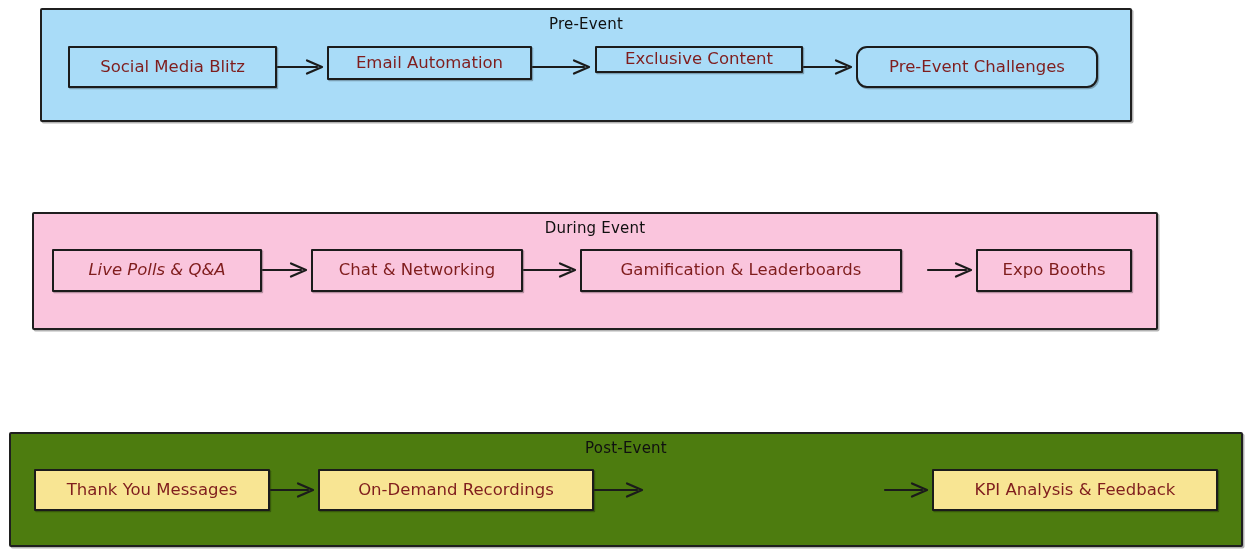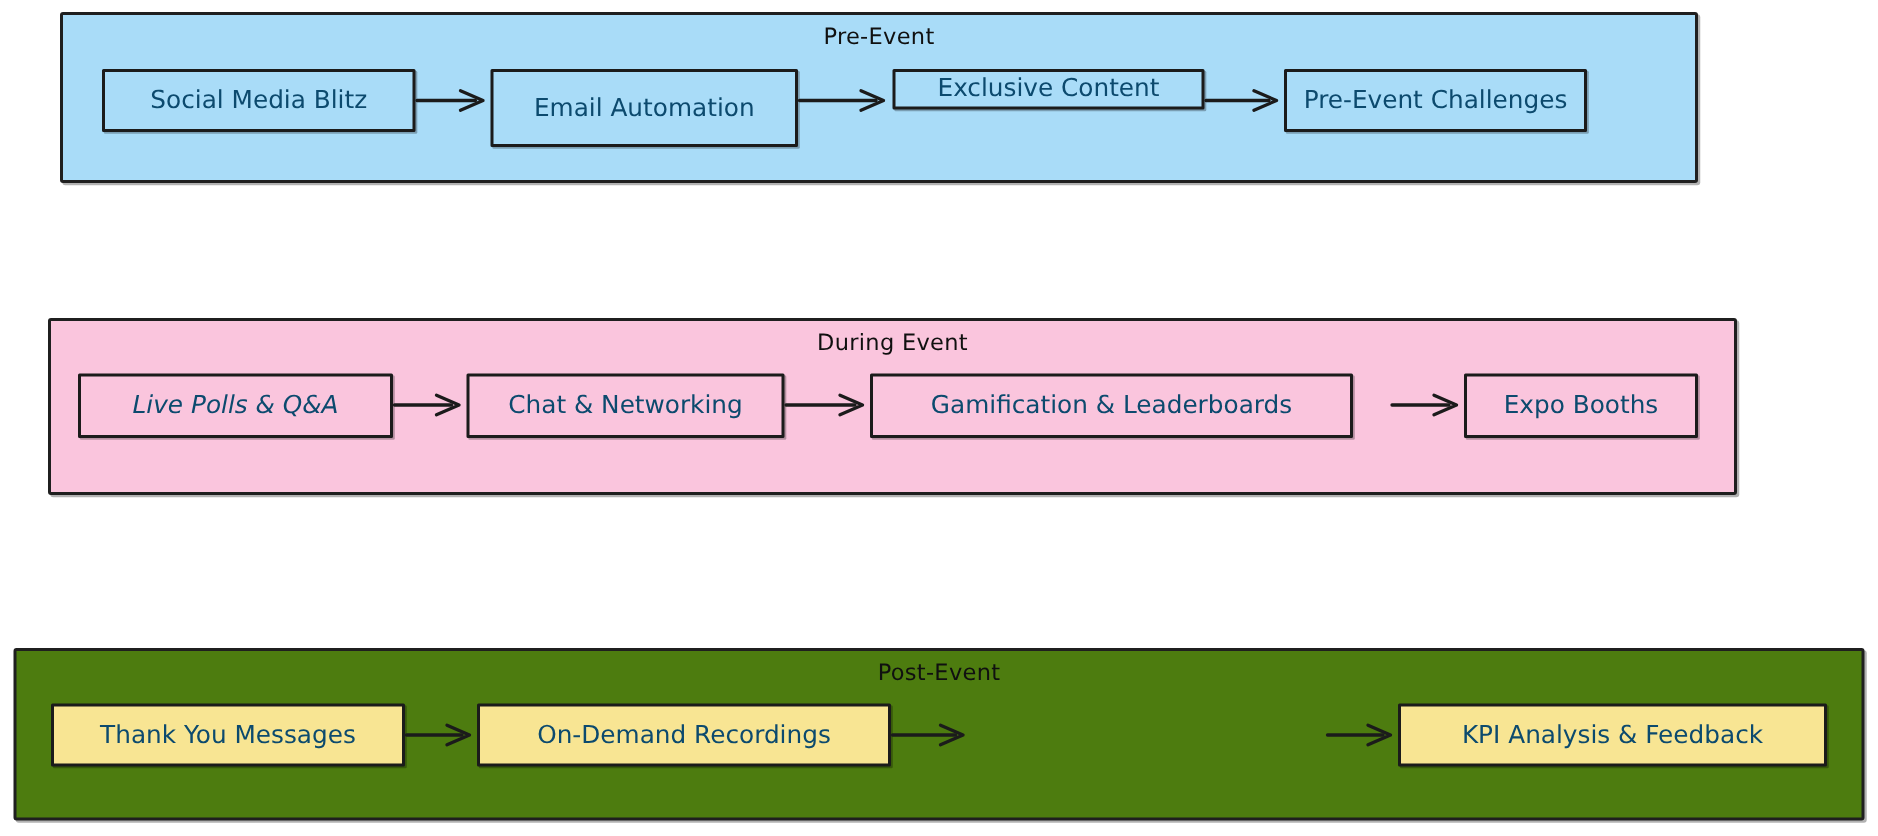--- a/index.html
+++ b/index.html
@@ -49,21 +49,21 @@
     box-sizing: border-box;
     border: 2.2px solid #1b1b1b;
     border-radius: 1px;
     display: flex;
     align-items: center;
     justify-content: center;
     box-shadow: 1.2px 1.2px 0 rgba(0,0,0,0.28);
   }
   .node-label {
     font-size: 16.5px;
-    color: #0c4a6e;
+    color: #7f1d1d;
     white-space: nowrap;
     line-height: 1;
     padding: 0 4px;
     font-family: "DejaVu Sans", "Liberation Sans", sans-serif;
   }
 
   
   .arrow {
     position: absolute;
     overflow: visible;
@@ -92,21 +92,21 @@
     <span class="node-label">Social Media Blitz</span>
   </div>
 
   <div class="arrow" style="left:277px; top:59px; width:50px; height:16px;">
     <svg width="50" height="16" viewBox="0 0 50 16">
       <path d="M1,8 L40,8" stroke="#1b1b1b" stroke-width="2.2" fill="none" stroke-linecap="round"></path>
       <path d="M30,1.5 L45,8 L30,14.5" stroke="#1b1b1b" stroke-width="2.2" fill="none" stroke-linecap="round" stroke-linejoin="round"></path>
     </svg>
   </div>
 
-  <div class="node node-pre" style="left:327px; top:46px; width:205px; height:52px;">
+  <div class="node node-pre" style="left:327px; top:46px; width:205px; height:34px;">
     <span class="node-label">Email Automation</span>
   </div>
 
   <div class="arrow" style="left:532px; top:59px; width:62px; height:16px;">
     <svg width="62" height="16" viewBox="0 0 62 16">
       <path d="M1,8 L52,8" stroke="#1b1b1b" stroke-width="2.2" fill="none" stroke-linecap="round"></path>
       <path d="M42,1.5 L57,8 L42,14.5" stroke="#1b1b1b" stroke-width="2.2" fill="none" stroke-linecap="round" stroke-linejoin="round"></path>
     </svg>
   </div>
 
@@ -114,21 +114,21 @@
     <span class="node-label">Exclusive Content</span>
   </div>
 
   <div class="arrow" style="left:803px; top:59px; width:53px; height:16px;">
     <svg width="53" height="16" viewBox="0 0 53 16">
       <path d="M1,8 L43,8" stroke="#1b1b1b" stroke-width="2.2" fill="none" stroke-linecap="round"></path>
       <path d="M33,1.5 L48,8 L33,14.5" stroke="#1b1b1b" stroke-width="2.2" fill="none" stroke-linecap="round" stroke-linejoin="round"></path>
     </svg>
   </div>
 
-  <div class="node node-pre" style="left:856px; top:46px; width:202px; height:42px;">
+  <div class="node node-pre" style="left:856px; top:46px; width:242px; height:42px;border-radius:11px;">
     <span class="node-label">Pre-Event Challenges</span>
   </div>
 
   <div class="lane lane-dur" style="left:32px; top:212px; width:1126px; height:118px;">
     <div class="lane-title">During Event</div>
   </div>
 
   <div class="node node-dur" style="left:52px; top:249px; width:210px; height:43px;font-style:italic;">
     <span class="node-label">Live Polls &amp; Q&amp;A</span>
   </div>

